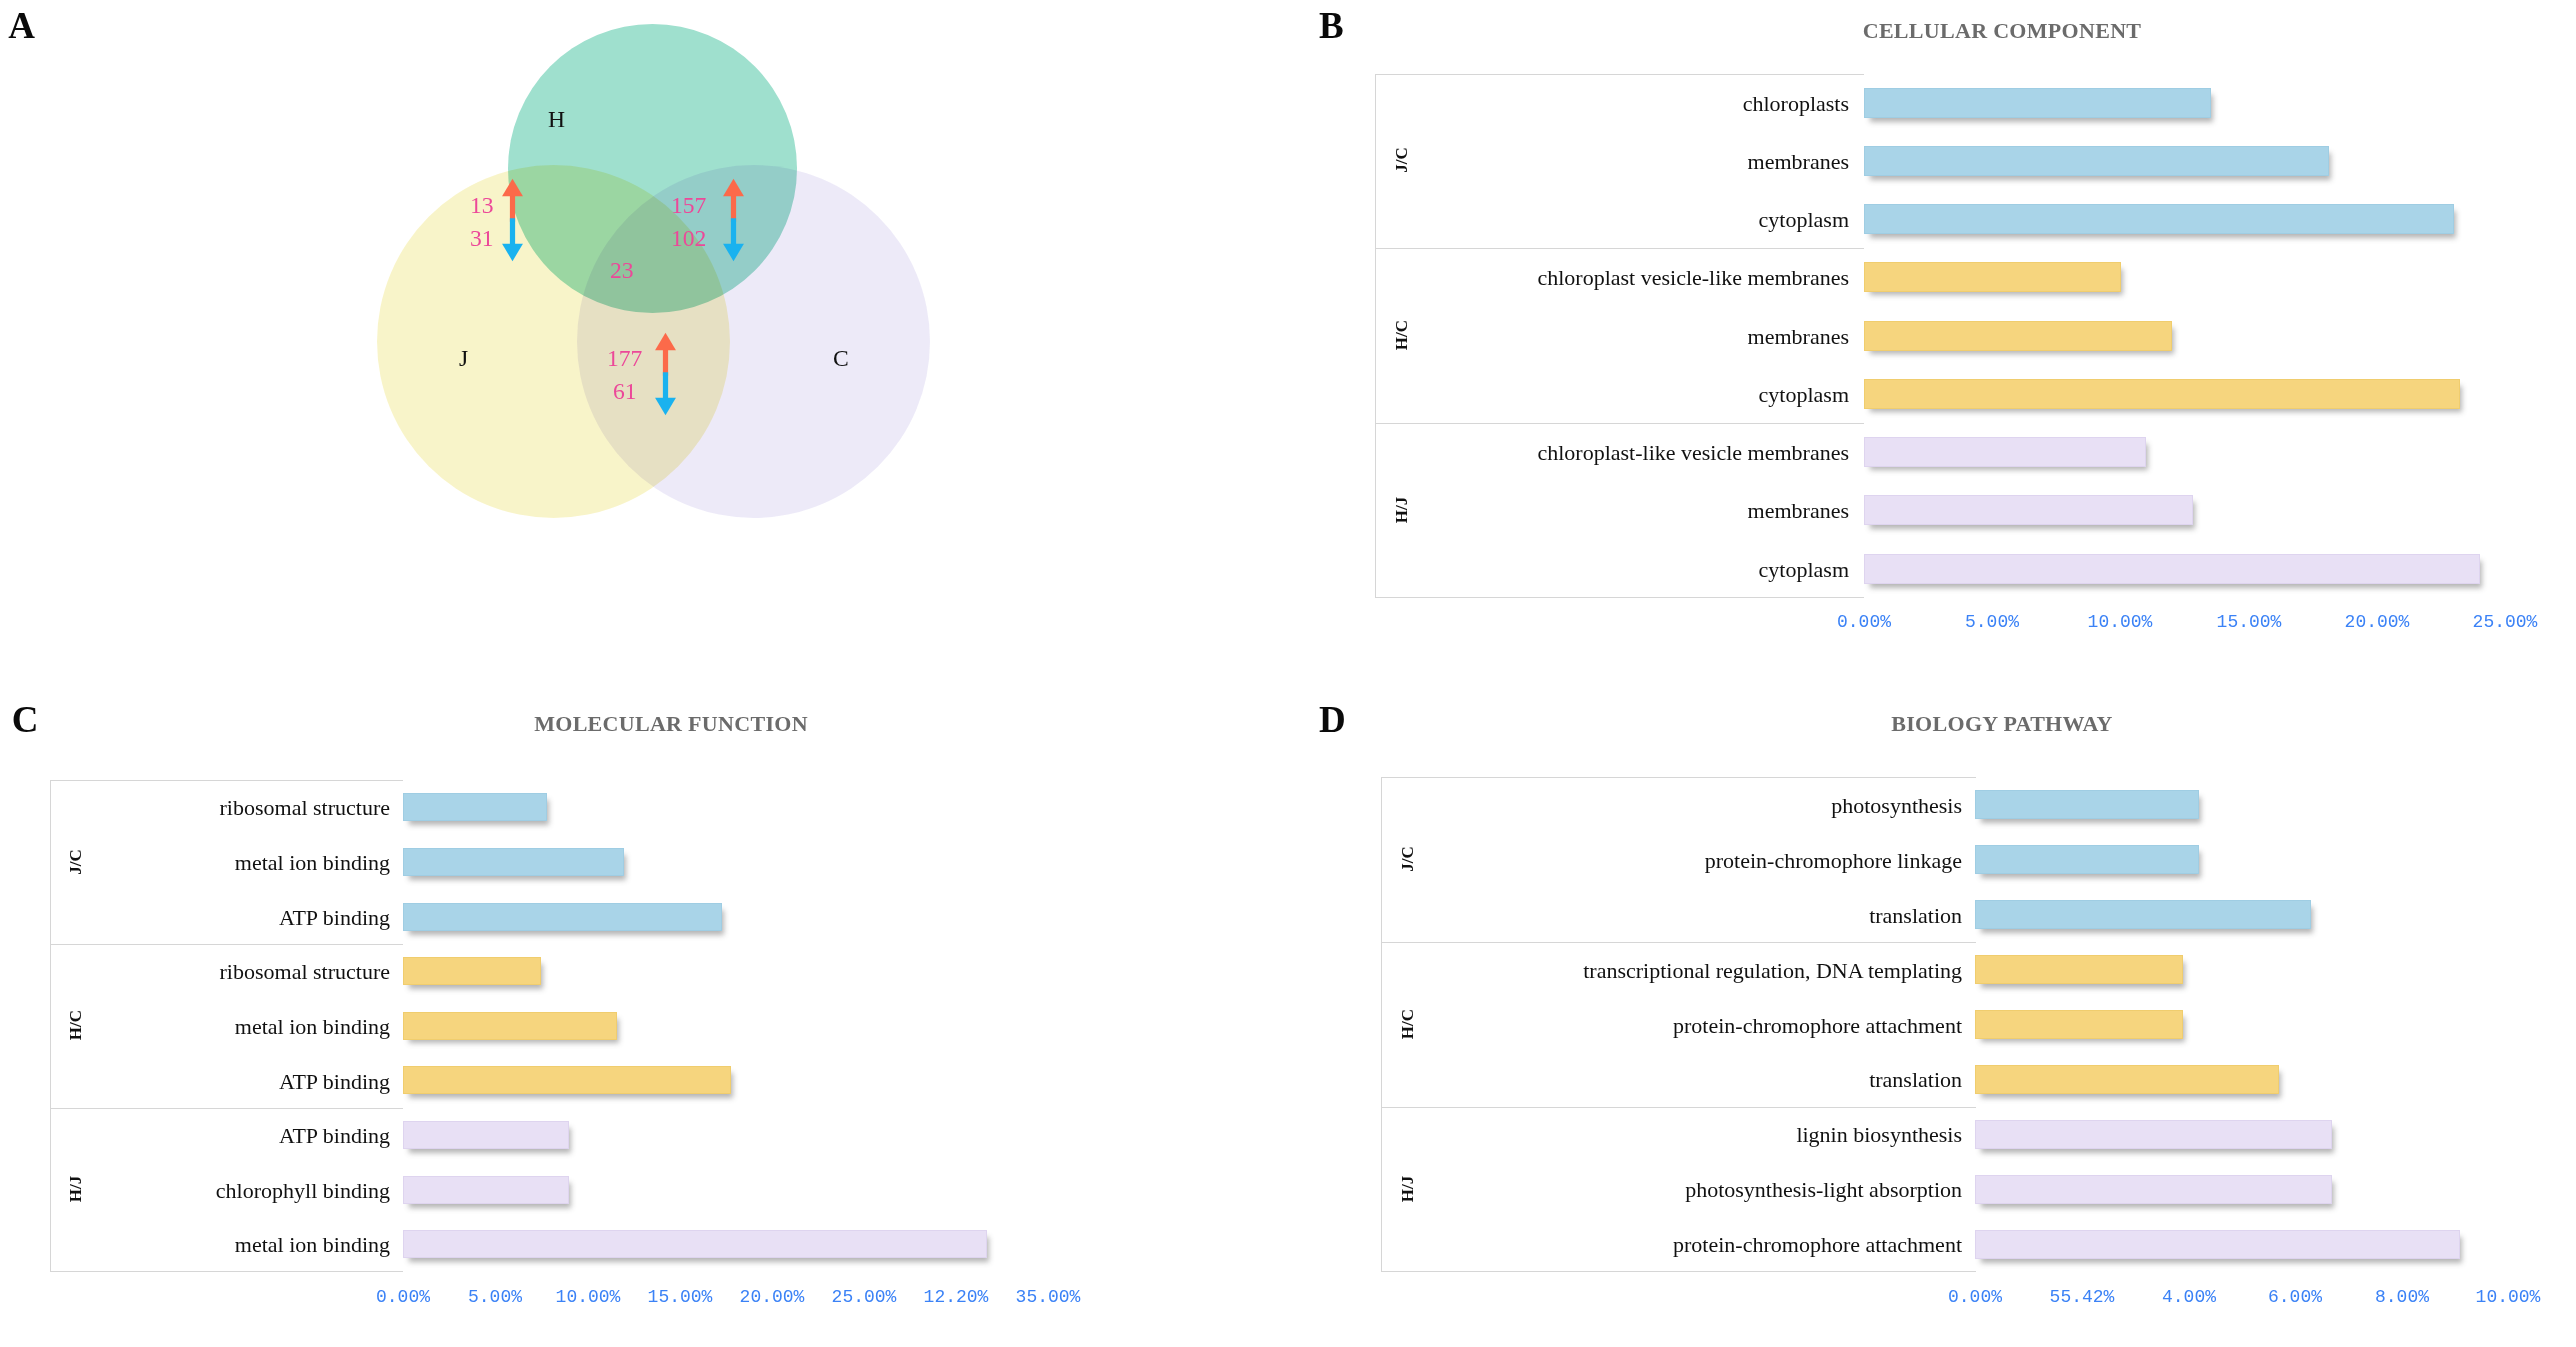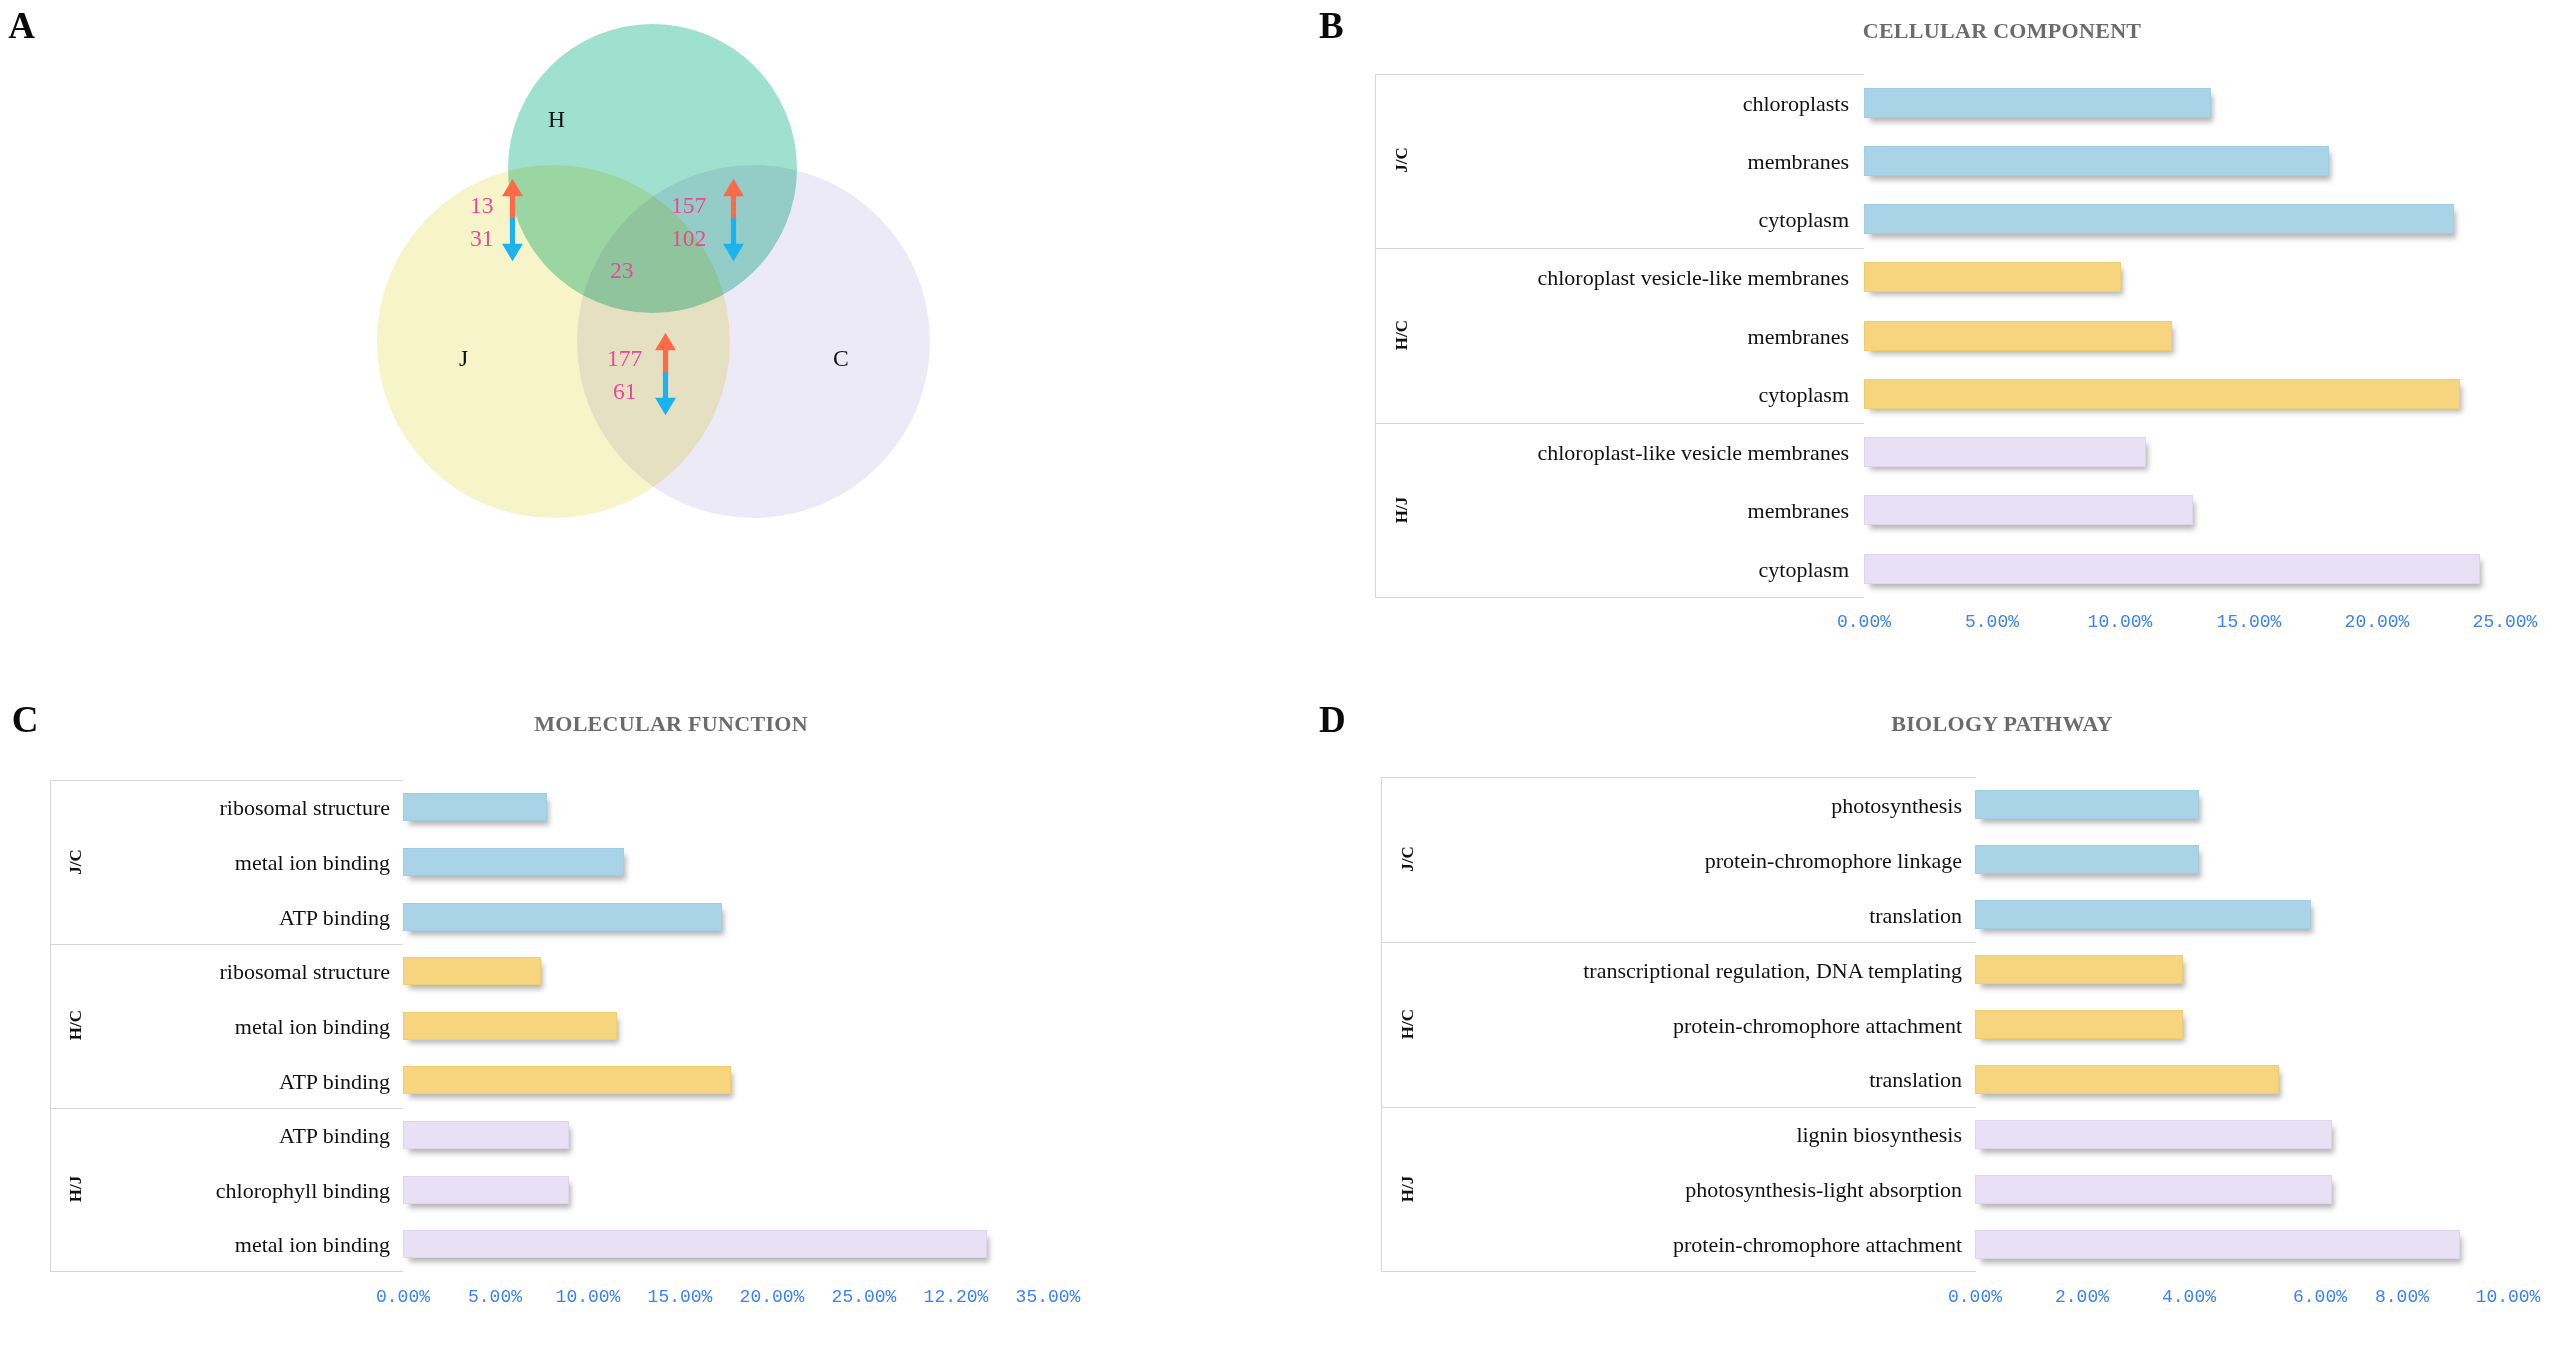--- a/index.html
+++ b/index.html
@@ -235,22 +235,22 @@
         <div class="grp-divider" style="position: absolute; left: 1381px; width: 595px; top: 1107px;"></div>
         <div class="grp-label" style="left: 1378px; top: 1014px; width: 59px;">H/C</div>
         <div class="cat-label" style="right: 614px; top: 1124px;">lignin biosynthesis</div>
         <div class="bar lilac" style="left: 1975px; top: 1120px; width: 357px; height: 29px;"></div>
         <div class="cat-label" style="right: 614px; top: 1179px;">photosynthesis-light absorption</div>
         <div class="bar lilac" style="left: 1975px; top: 1175px; width: 357px; height: 29px;"></div>
         <div class="cat-label" style="right: 614px; top: 1234px;">protein-chromophore attachment</div>
         <div class="bar lilac" style="left: 1975px; top: 1230px; width: 485px; height: 29px;"></div>
         <div class="grp-label" style="left: 1378px; top: 1179px; width: 59px;">H/J</div>
         <div class="tick-label" style="left: 1975px; top: 1287px;">0.00%</div>
-        <div class="tick-label" style="left: 2082px; top: 1287px;">2.00%</div>
+        <div class="tick-label" style="left: 2082px; top: 1287px;">55.42%</div>
         <div class="tick-label" style="left: 2189px; top: 1287px;">4.00%</div>
-        <div class="tick-label" style="left: 2295px; top: 1287px; margin-left: 25px;">6.00%</div>
+        <div class="tick-label" style="left: 2295px; top: 1287px;">6.00%</div>
         <div class="tick-label" style="left: 2402px; top: 1287px;">8.00%</div>
         <div class="tick-label" style="left: 2508px; top: 1287px;">10.00%</div>
       </div>
   </div>
 
 </div>
 
 
 </body></html>

